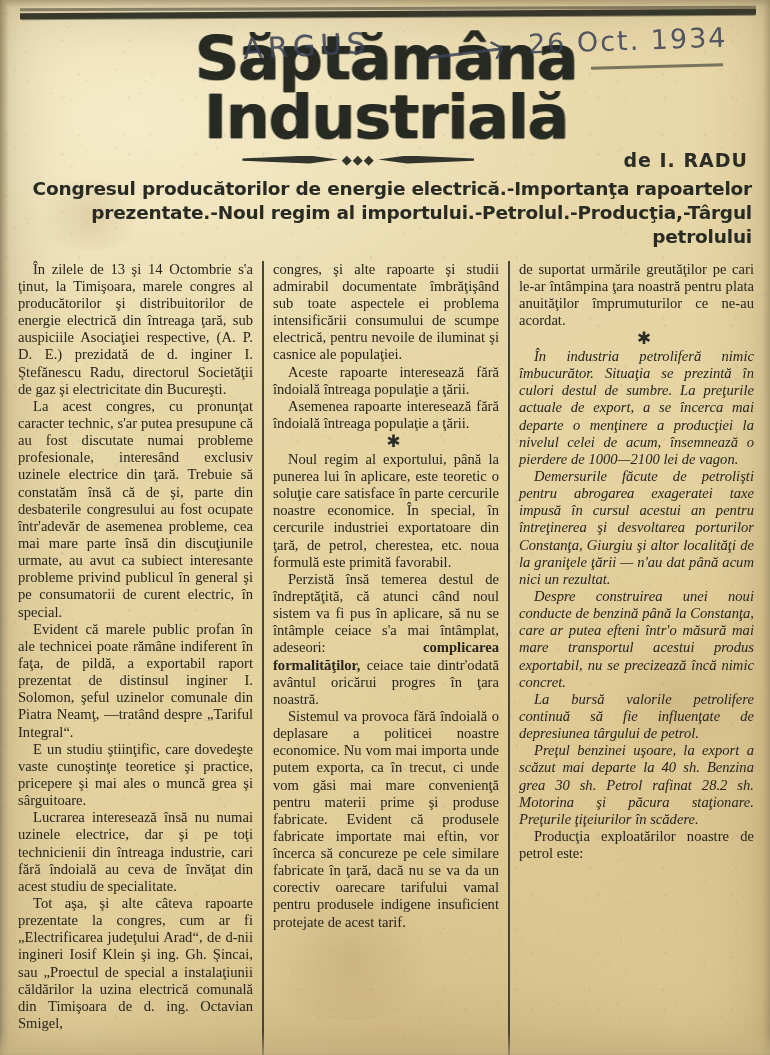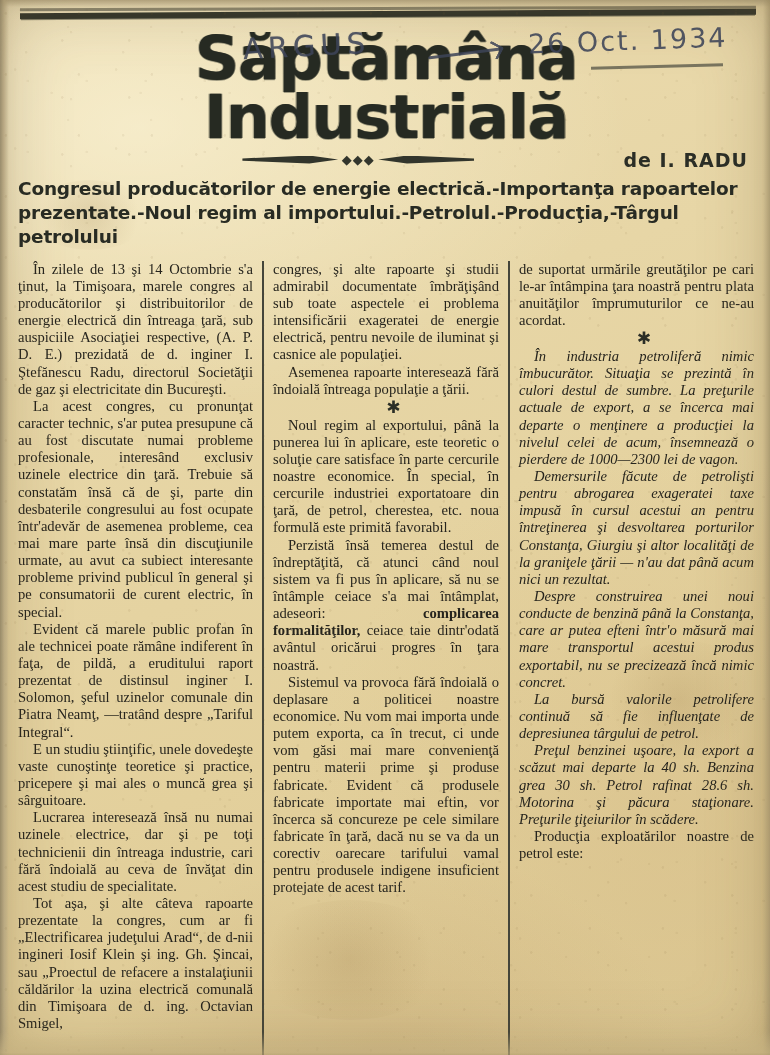--- a/index.html
+++ b/index.html
@@ -166,21 +166,21 @@
     top: 0;
     font-family: "DejaVu Sans", "Liberation Sans", sans-serif;
     font-weight: 700;
     font-size: 19px;
     letter-spacing: 1px;
     color: #2b2e26;
   }
 
   .deck {
     margin: 6px 6px 0 4px;
-    text-align: left;
+    text-align: right;
     font-family: "DejaVu Sans", "Liberation Sans", sans-serif;
     font-weight: 700;
     font-size: 18.5px;
     line-height: 1.30;
     letter-spacing: -0.2px;
     color: #282b23;
   }
 
   
   .columns {
@@ -267,41 +267,42 @@
         </span>
         <span class="author">de I. RADU</span>
       </div>
       <div class="deck">Congresul producătorilor de energie electrică.-Importanţa rapoartelor prezentate.-Noul regim al importului.-Petrolul.-Producţia,-Târgul petrolului</div>
     </div>
 
     <div class="columns">
       <div class="col c1">
           <p>În zilele de 13 şi 14 Octombrie s'a ţinut, la Timişoara, marele congres al producătorilor şi distribuitorilor de energie electrică din întreaga ţară, sub auspiciile Asociaţiei respective, (A. P. D. E.) prezidată de d. inginer I. Ştefănescu Radu, directorul Societăţii de gaz şi electricitate din Bucureşti.</p>
           <p>La acest congres, cu pronunţat caracter technic, s'ar putea presupune că au fost discutate numai probleme profesionale, interesând exclusiv uzinele electrice din ţară. Trebuie să constatăm însă că de şi, parte din desbaterile congresului au fost ocupate într'adevăr de asemenea probleme, cea mai mare parte însă din discuţiunile urmate, au avut ca subiect interesante probleme privind publicul în general şi pe consumatorii de curent electric, în special.</p>
-          <p>Evident că marele public profan în ale technicei poate rămâne indiferent în faţa, de pildă, a eruditului raport prezentat de distinsul inginer I. Solomon, şeful uzinelor comunale din Piatra Neamţ, —tratând despre „Tariful Integral“.</p>
-          <p>E un studiu ştiinţific, unele dovedeşte vaste cunoştinţe teoretice şi practice, pricepere şi mai ales o muncă grea şi sârguitoare.</p>
+          <p>Evident că marele public profan în ale technicei poate rămâne indiferent în faţa, de pildă, a exportabil raport prezentat de distinsul inginer I. Solomon, şeful uzinelor comunale din Piatra Neamţ, —tratând despre „Tariful Integral“.</p>
+          <p>E un studiu ştiinţific, care dovedeşte vaste cunoştinţe teoretice şi practice, pricepere şi mai ales o muncă grea şi sârguitoare.</p>
           <p>Lucrarea interesează însă nu numai uzinele electrice, dar şi pe toţi technicienii din întreaga industrie, cari fără îndoială au ceva de învăţat din acest studiu de specialitate.</p>
-          <p>Tot aşa, şi alte câteva rapoarte prezentate la congres, cum ar fi „Electrificarea judeţului Arad“, de d-nii ingineri Iosif Klein şi ing. Gh. Şincai, sau „Proectul de refacere a instalaţiunii căldărilor la uzina electrică comunală din Timişoara de d. ing. Octavian Smigel,</p>
+          <p>Tot aşa, şi alte câteva rapoarte prezentate la congres, cum ar fi „Electrificarea judeţului Arad“, de d-nii ingineri Iosif Klein şi ing. Gh. Şincai, sau „Proectul de special a instalaţiunii căldărilor la uzina electrică comunală din Timişoara de d. ing. Octavian Smigel,</p>
         </div>
       <div class="col c2">
-          <p class="noind">congres, şi alte rapoarte şi studii admirabil documentate îmbrăţişând sub toate aspectele ei problema intensificării exageratei de energie electrică, pentru nevoile de iluminat şi casnice ale populaţiei.</p>
+          <p class="noind">congres, şi alte rapoarte şi studii admirabil documentate îmbrăţişând sub toate aspectele ei problema intensificării consumului de scumpe electrică, pentru nevoile de iluminat şi casnice ale populaţiei.</p>
+          <p>Aceste rapoarte interesează fără îndoială întreaga populaţie a ţării.</p>
           <p>Asemenea rapoarte interesează fără îndoială întreaga populaţie a ţării.</p>
           <p class="sep">✱</p>
           <p>Noul regim al exportului, până la punerea lui în aplicare, este teoretic o soluţie care satisface în parte cercurile noastre economice. În special, în cercurile industriei exportatoare din ţară, de petrol, cherestea, etc. noua formulă este primită favorabil.</p>
           <p>Perzistă însă temerea destul de îndreptăţită, că atunci când noul sistem va fi pus în aplicare, să nu se întâmple ceiace s'a mai întâmplat, adeseori: <b class="em">complicarea formalităţilor,</b> ceiace taie dintr'odată avântul oricărui progres în ţara noastră.</p>
           <p>Sistemul va provoca fără îndoială o deplasare a politicei noastre economice. Nu vom mai importa unde putem exporta, ca în trecut, ci unde vom găsi mai mare convenienţă pentru materii prime şi produse fabricate. Evident că produsele fabricate importate mai eftin, vor încerca să concureze pe cele similare fabricate în ţară, dacă nu se va da un corectiv oarecare tarifului vamal pentru produsele indigene insuficient protejate de acest tarif.</p>
         </div>
       <div class="col c3">
           <p class="noind">de suportat urmările greutăţilor pe cari le-ar întâmpina ţara noastră pentru plata anuităţilor împrumuturilor ce ne-au acordat.</p>
           <p class="sep">✱</p>
-          <p class="it">În industria petroliferă nimic îmbucurător. Situaţia se prezintă în culori destul de sumbre. La preţurile actuale de export, a se încerca mai departe o menţinere a producţiei la nivelul celei de acum, însemnează o pierdere de 1000—2300 lei de vagon.</p>
+          <p class="it">În industria petroliferă nimic îmbucurător. Situaţia se prezintă în culori destul de sumbre. La preţurile actuale de export, a se încerca mai departe o menţinere a producţiei la nivelul celei de acum, însemnează o pierdere de 1000—2100 lei de vagon.</p>
           <p class="it">Demersurile făcute de petrolişti pentru abrogarea exageratei taxe impusă în cursul acestui an pentru întreţinerea şi desvoltarea porturilor Constanţa, Giurgiu şi altor localităţi de la graniţele ţării — n'au dat până acum nici un rezultat.</p>
           <p class="it">Despre construirea unei noui conducte de benzină până la Constanţa, care ar putea efteni într'o măsură mai mare transportul acestui produs exportabil, nu se precizează încă nimic concret.</p>
           <p class="it">La bursă valorile petrolifere continuă să fie influenţate de depresiunea târgului de petrol.</p>
-          <p class="it">Preţul benzinei uşoare, la export a scăzut mai departe la 40 sh. Benzina grea 30 sh. Petrol rafinat 28.6 sh. Motorina şi păcura staţionare. Preţurile ţiţeiurilor în scădere.</p>
+          <p class="it">Preţul benzinei uşoare, la export a scăzut mai departe la 40 sh. Benzina grea 30 sh. Petrol rafinat 28.2 sh. Motorina şi păcura staţionare. Preţurile ţiţeiurilor în scădere.</p>
           <p>Producţia exploatărilor noastre de petrol este:</p>
         </div>
     </div>
 
     <div class="fade-bottom"></div>
 
   </div>
 
   <div class="grain"></div>
   <div class="vignette"></div>

